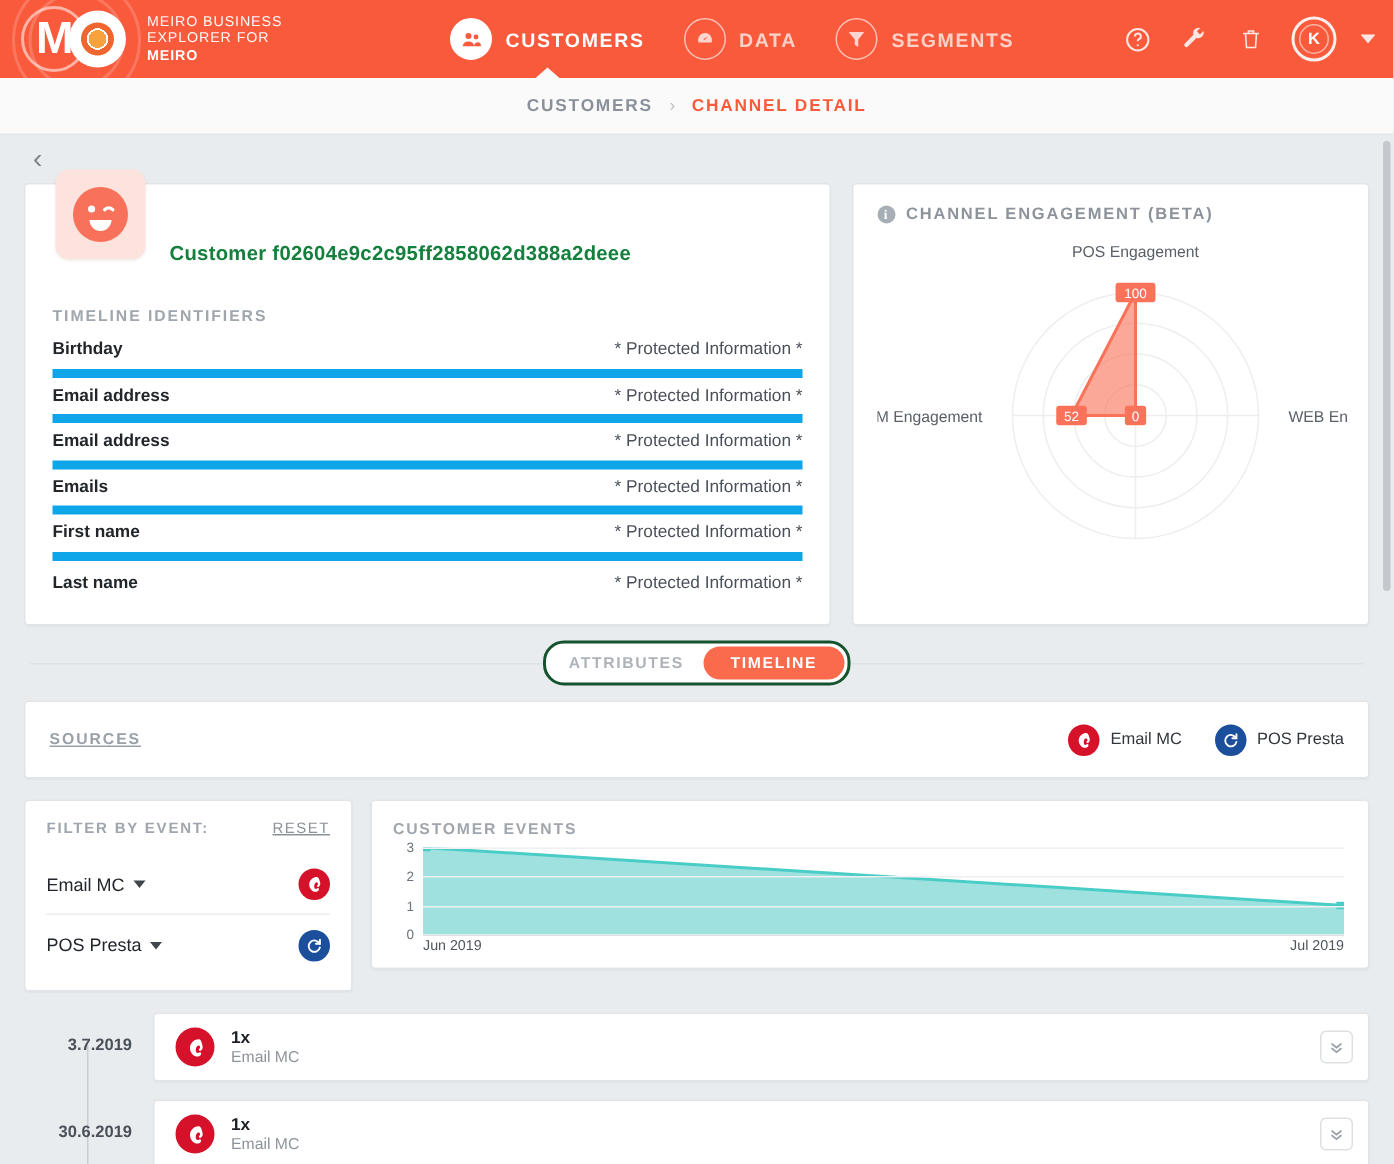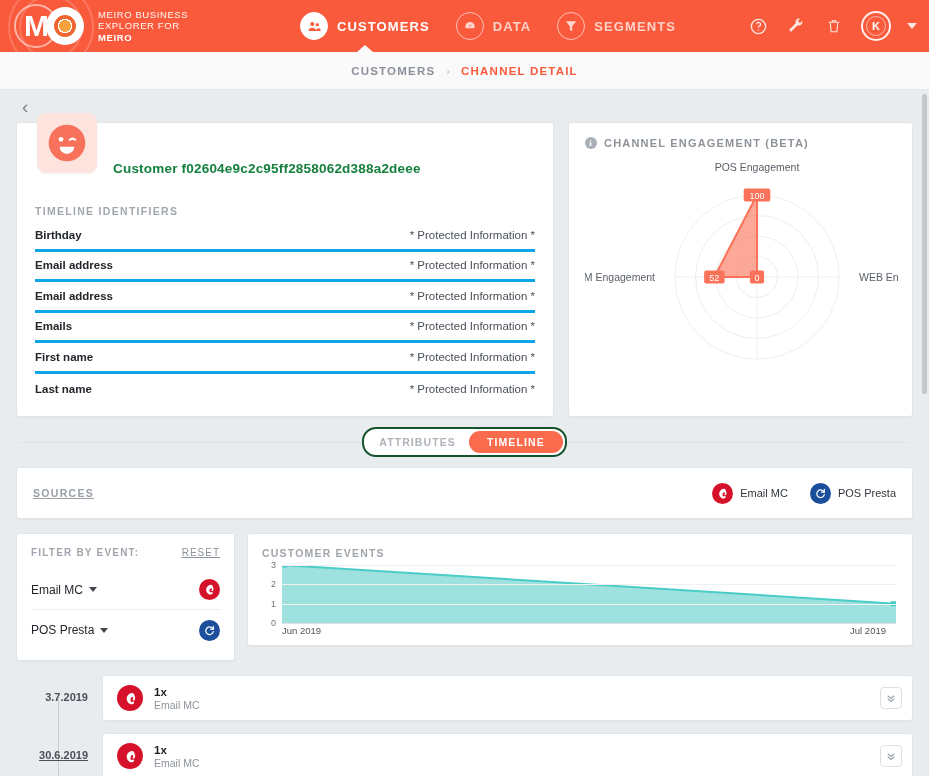--- a/index.html
+++ b/index.html
@@ -109,21 +109,21 @@
     position:absolute; left:20px; top:-10px;
     width:60px;height:60px;border-radius:9px;background:#fde3dd;
     display:flex;align-items:center;justify-content:center;
     box-shadow:0 1px 2px rgba(0,0,0,0.06);
   }
   .cust-title { color:#15803d; font-size:13.5px; font-weight:bold; letter-spacing:0.2px; cursor:pointer;}
 
   .section-label { color:#a0a6ad; font-size:10.5px; letter-spacing:1.3px; font-weight:bold; margin: 6px 0 4px 0;}
   .id-row {
     display:flex; justify-content:space-between; align-items:center;
-    height: 30.5px; border-bottom:3px solid #0ea5e9;
+    height: 30.5px; border-bottom:6px solid #0ea5e9;
   }
   .id-row:last-child{border-bottom:none;}
   .id-key { font-size:11.5px; color:#22262b; font-weight:bold;}
   .id-val { font-size:11.5px; color:#4a5059; }
 
   .panel-title { display:flex; align-items:center; gap:7px; color:#8d939a; font-size:11px; font-weight:bold; letter-spacing:1.2px;}
   .info-dot { width:12px;height:12px;border-radius:50%;background:#a8aeb5;color:#fff;font-size:9px;display:flex;align-items:center;justify-content:center;font-weight:bold;font-family:"Liberation Serif",serif;}
 
   
   .tabs-wrap { position:relative; height:50px; display:flex;align-items:center;justify-content:center;}
@@ -163,21 +163,21 @@
   .filter-name{font-size:12px;color:#22262b;display:flex;align-items:center;gap:6px;cursor:pointer;}
   .mini-caret{width:0;height:0;border-left:4px solid transparent;border-right:4px solid transparent;border-top:5px solid #41464c;}
 
   .events-card{flex:1;background:#fff;border:1px solid #e2e5e8;border-radius:3px;padding:13px 14px 8px 14px;box-shadow:0 1px 1px rgba(0,0,0,0.03); align-self:flex-start;}
   .events-title{color:#a0a6ad;font-size:10.5px;font-weight:bold;letter-spacing:1.2px;margin-bottom:6px;}
   .chart-area{position:relative;height:72px;}
   .y-ticks{position:absolute;left:0;top:0;width:18px;height:58px;}
   .y-tick{position:absolute;right:4px;font-size:9px;color:#6d737a;transform:translateY(-50%);}
   .plot{position:absolute;left:20px;right:2px;top:0;height:58px;}
   .grid-line{position:absolute;left:0;right:0;height:1px;background:#eef0f1;}
-  .x-labels{position:absolute;left:20px;right:12px;top:60px;display:flex;justify-content:space-between;}
+  .x-labels{position:absolute;left:20px;right:2px;top:60px;display:flex;justify-content:space-between;}
   .x-label{font-size:9.5px;color:#4f555c;}
 
   
   .timeline{margin-top:14px;display:flex;}
   .tl-dates{width:72px;position:relative;}
   .tl-date{position:absolute;right:0;font-size:11px;color:#4a5059;font-weight:bold;}
   .tl-line{position:absolute;left:42px;width:1px;background:#c9ced3;}
   .tl-rows{flex:1;margin-left:14px;}
   .tl-row{
     background:#fff;border:1px solid #e2e5e8;border-radius:3px;height:46px;
@@ -439,21 +439,21 @@
           <span class="x-label">Jul 2019</span>
         </div>
       </div>
     </div>
   </div>
 
   <div class="timeline">
     <div class="tl-dates">
       <div class="tl-line" style="top:22px;height:80px;"></div>
       <div class="tl-date" style="top:16px;">3.7.2019</div>
-      <div class="tl-date" style="top:74px;text-decoration:underline;">30.6.2019</div>
+      <div class="tl-date" style="top:74px;">30.6.2019</div>
     </div>
     <div class="tl-rows">
       <div class="tl-row">
         <span class="tl-icon">
           <svg width="15" height="15" viewBox="0 0 24 24" fill="#fff">
               <path d="M15 3c-4 0-8 3-9 7.5C5.2 14 7 19 11 20.8c3 1.3 5.8.2 6.6-1.6.6-1.4-.1-2.6-1.3-2.5-1 .1-1.2 1.1-2.2 1-1.4-.1-2.6-2-2-4.6.5-2.3 2-3.6 3.3-3.4 1 .2 1.3 1.2 1.1 2.2-.3 1.4-1.4 1.6-1.2 2.6.2.9 1.4 1.2 2.4.5 1.6-1.1 2.3-4 1.2-6.3C17.9 4.2 16.6 3 15 3z"></path>
             </svg>
         </span>
         <span class="tl-text">
           <span class="tl-count" style="display:block">1x</span>

